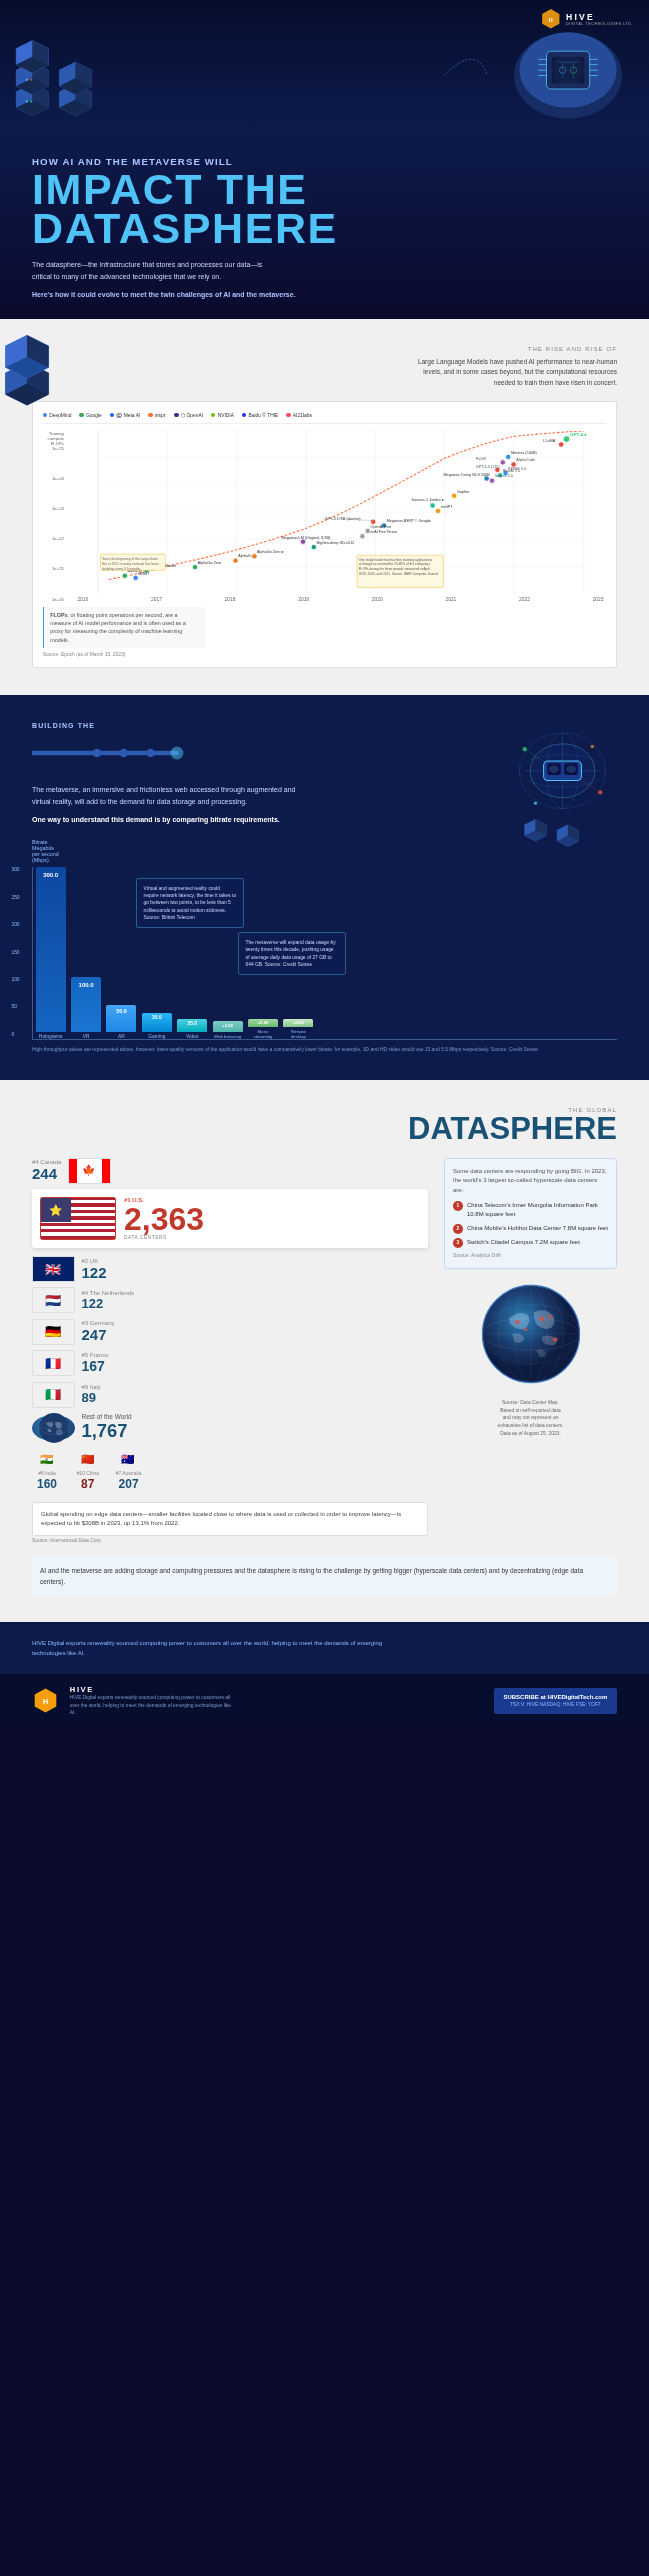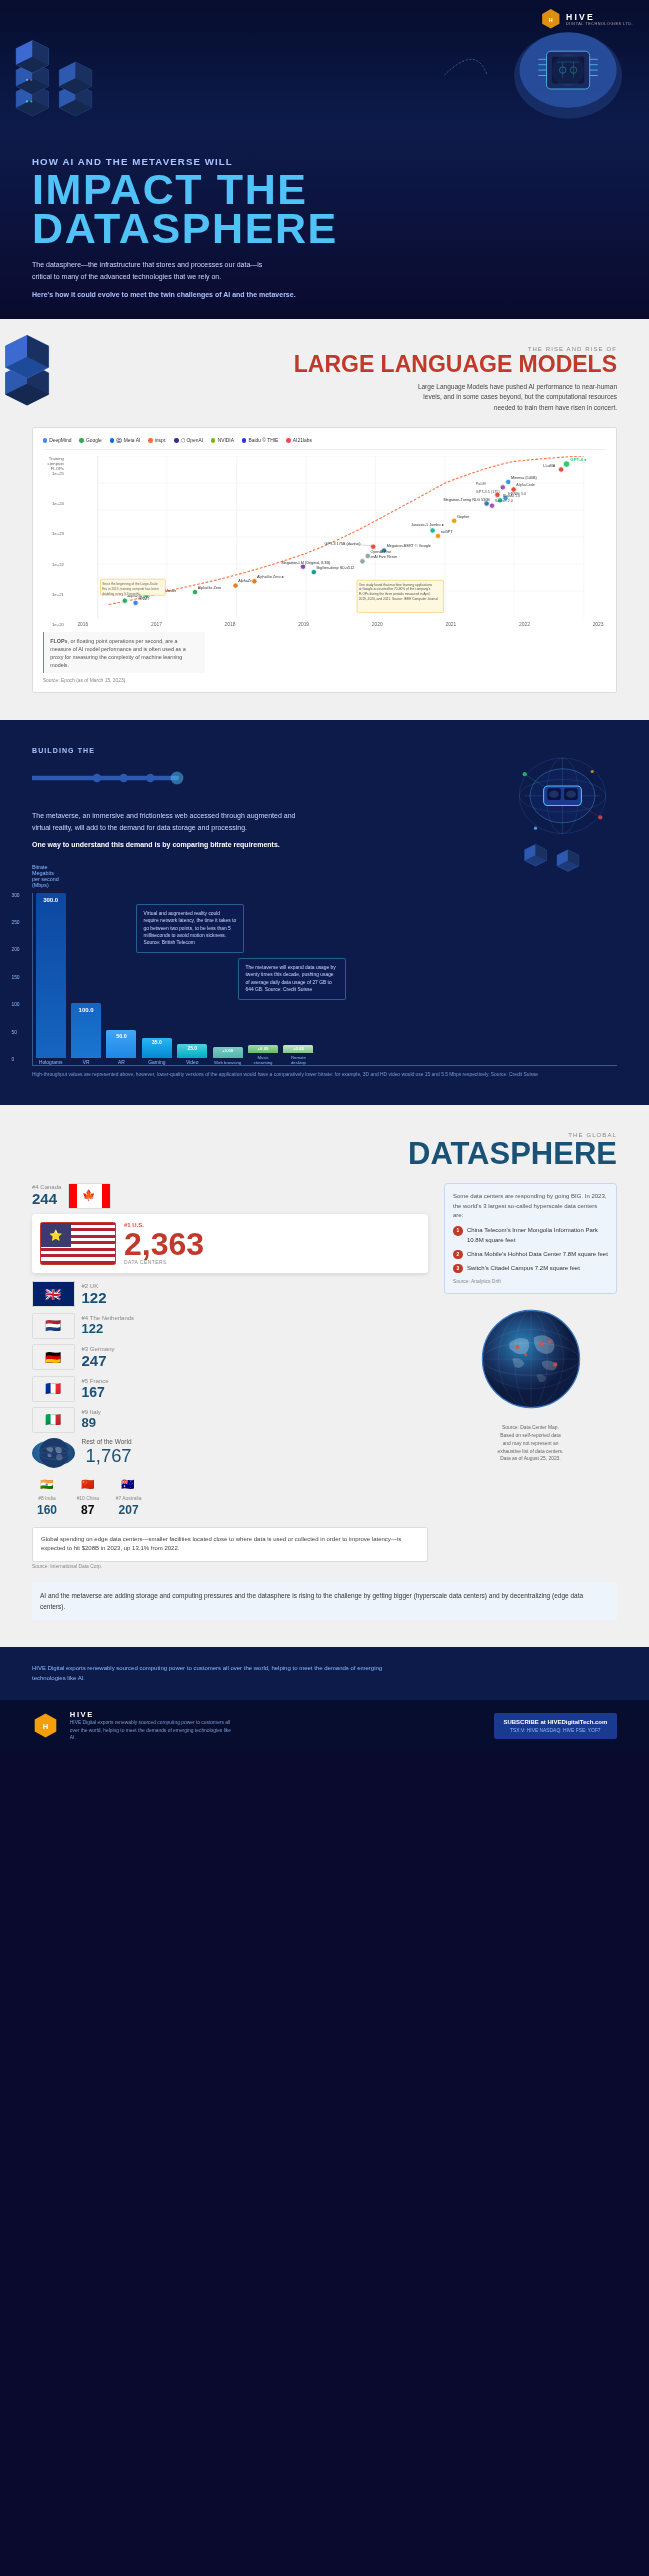--- a/index.html
+++ b/index.html
@@ -128,21 +128,20 @@
       <g transform="translate(0,10)">
         <path d="M0,20 L40,0 L80,20 L80,60 L40,80 L0,60 Z" fill="#1e4a9a" stroke="#3d6ad0" stroke-width="1"></path>
         <path d="M0,20 L40,0 L40,40 L0,60 Z" fill="#3d6ad0"></path>
         <path d="M40,0 L80,20 L80,60 L40,40 Z" fill="#1a3060"></path>
       </g>
     </g>
   </svg>
 
   <div style="text-align:right; margin-left:97px;">
     <div style="font-size:6px; color:#888; text-transform:uppercase; letter-spacing:1.1px;">THE RISE AND RISE OF</div>
-    <div style="font-size:23px; font-weight:900; color:#c0392b; text-transform:uppercase; line-height:1.1;">LARGE LANGUAGE MODELS</div>
     <div style="font-size:6.5px; color:#444; line-height:1.6; max-width:205px; margin-left:auto; margin-top:4.3px;">Large Language Models have pushed AI performance to near-human levels, and in some cases beyond, but the computational resources needed to train them have risen in concert.</div>
   </div>
 
   <div style="background:#fff; border:0.5px solid #ddd; border-radius:2.2px; padding:9.7px; margin-top:13.5px;">
 
     <div style="display:flex; gap:8px; flex-wrap:wrap; align-items:center; margin-bottom:6.5px; padding-bottom:5.4px; border-bottom:0.5px solid #eee;">
       <div style="display:flex; align-items:center; gap:2.2px; font-size:4.9px; color:#333;">
         <div style="width:4.3px; height:4.3px; border-radius:50%; background:#4285f4;"></div>
         <span>DeepMind</span>
       </div>
@@ -559,34 +558,34 @@
             <line x1="2" y1="30" x2="58" y2="30" stroke="rgba(255,255,255,0.2)" stroke-width="0.8"></line>
 
             <path d="M15,22 Q20,18 28,20 Q30,25 26,28 Q20,30 15,22 Z" fill="rgba(255,255,255,0.3)"></path>
             <path d="M32,20 Q40,17 44,22 Q46,28 42,30 Q38,32 34,28 Q32,24 32,20 Z" fill="rgba(255,255,255,0.3)"></path>
             <path d="M18,32 Q24,30 26,36 Q22,40 18,36 Z" fill="rgba(255,255,255,0.3)"></path>
             <circle cx="40" cy="38" r="6" fill="rgba(255,255,255,0.2)"></circle>
           </svg>
         </div>
         <div>
           <div style="font-size:6.5px; color:#555;">Rest of the World</div>
-          <div style="font-size:18.4px; font-weight:400; color:#1a5276;text-align:right;">1,767</div>
+          <div style="font-size:18.4px; font-weight:700; color:#1a5276;">1,767</div>
         </div>
       </div>
 
       <div style="display:flex; gap:10.8px; margin-top:8px; flex-wrap:wrap;">
         <div style="display:flex; flex-direction:column; align-items:center; gap:1.6px;">
           <div style="width:30px; height:19px; border-radius:1.1px; display:flex; align-items:center; justify-content:center; font-size:10.8px;">🇮🇳</div>
           <div style="font-size:4.9px; color:#888;">#8 India</div>
           <div style="font-size:12px; font-weight:900; color:#1a5276;">160</div>
         </div>
         <div style="display:flex; flex-direction:column; align-items:center; gap:1.6px;">
           <div style="width:30px; height:19px; border-radius:1.1px; display:flex; align-items:center; justify-content:center; font-size:10.8px;">🇨🇳</div>
           <div style="font-size:4.9px; color:#888;">#10 China</div>
-          <div style="font-size:12px; font-weight:900; color:#000000;">87</div>
+          <div style="font-size:12px; font-weight:900; color:#7f1d1d;">87</div>
         </div>
         <div style="display:flex; flex-direction:column; align-items:center; gap:1.6px;">
           <div style="width:30px; height:19px; border-radius:1.1px; display:flex; align-items:center; justify-content:center; font-size:10.8px;">🇦🇺</div>
           <div style="font-size:4.9px; color:#888;">#7 Australia</div>
           <div style="font-size:12px; font-weight:900; color:#1a5276;">207</div>
         </div>
       </div>
 
       <div style="background:#fff; border:0.5px solid #ddd; border-radius:2.2px; padding:6.5px 8px; font-size:6px; color:#444; line-height:1.6; margin-top:10.8px;">Global spending on edge data centers—smaller facilities located close to where data is used or collected in order to improve latency—is expected to hit $208B in 2023, up 13.1% from 2022.</div>
       <div style="font-size:4.9px; color:#888; margin-top:2.2px;">Source: International Data Corp.</div>

